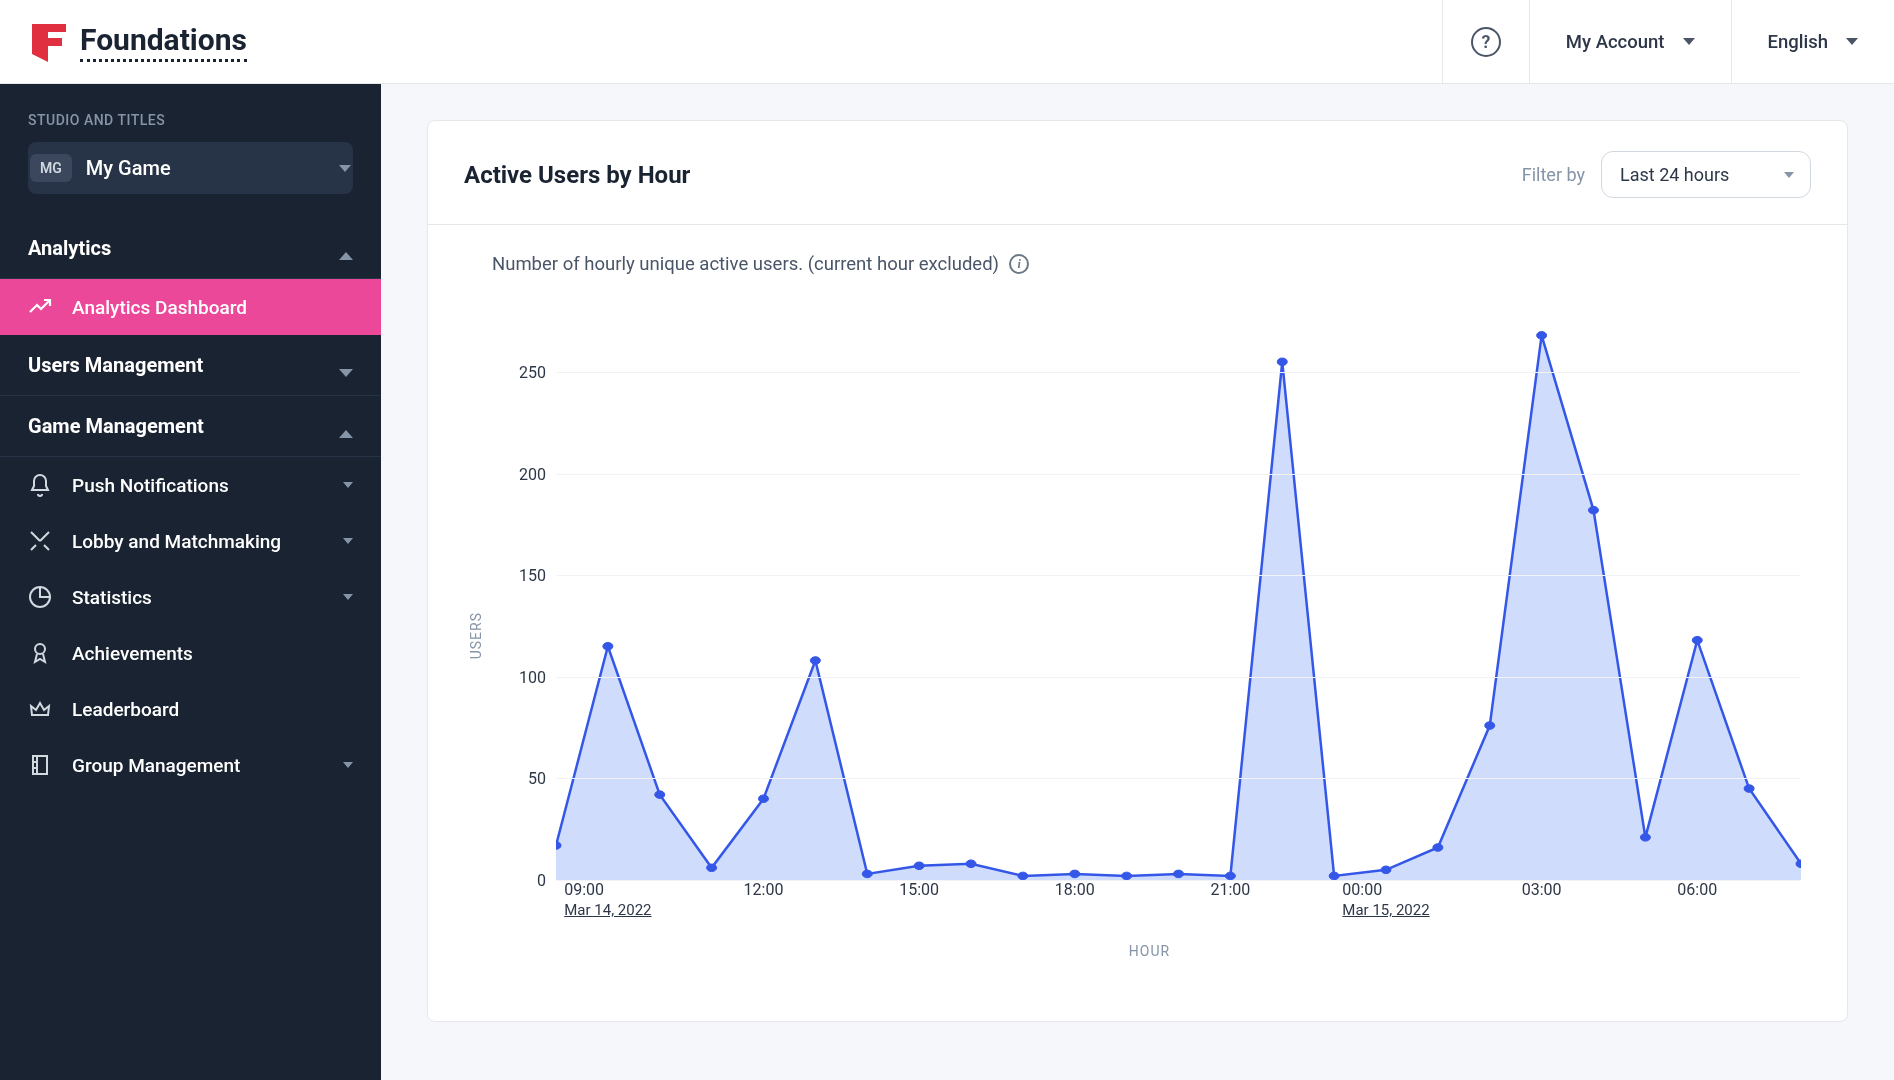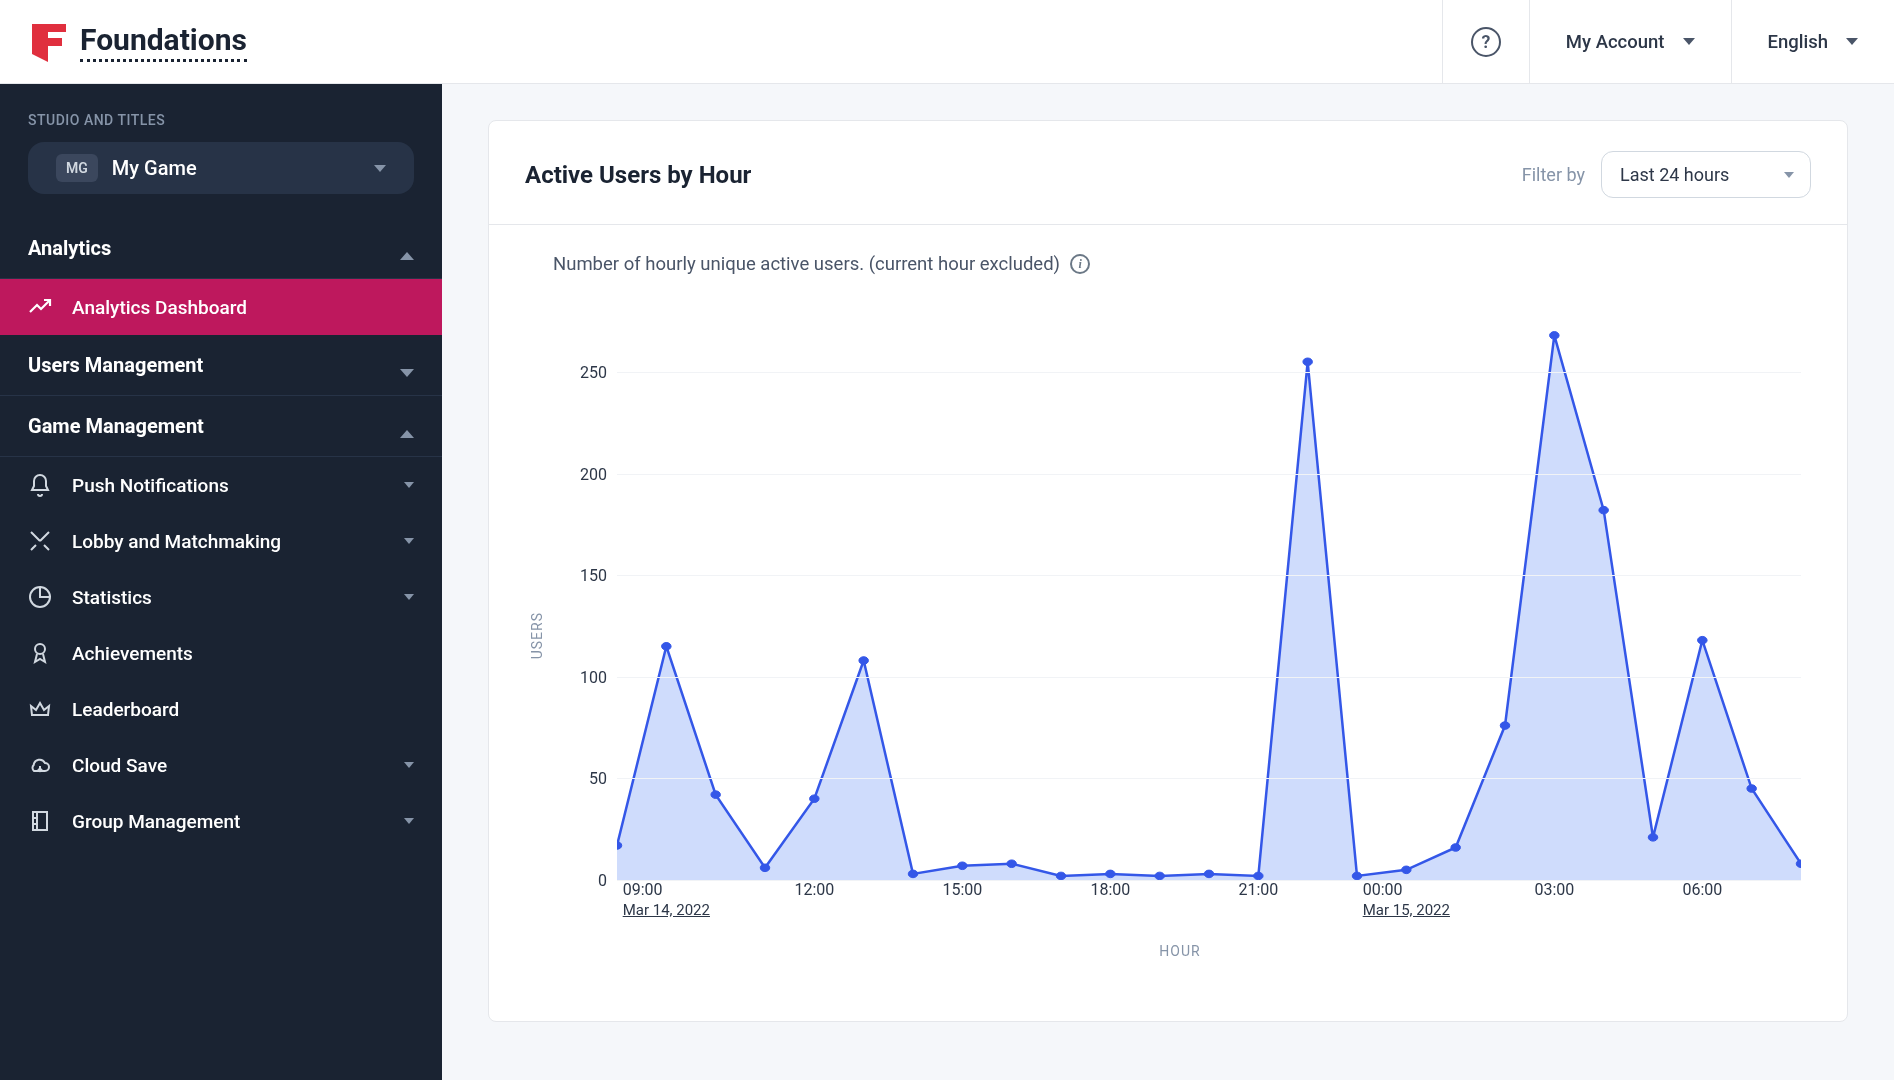--- a/index.html
+++ b/index.html
@@ -75,40 +75,40 @@
       border-right: 6px solid transparent;
       border-top: 7px solid #4a5568;
     }
 
     .app-body {
       display: flex;
       height: calc(1080px - 84px);
     }
 
     .sidebar {
-      width: 442px;
+      width: 381px;
       background: #1a2332;
       color: #ffffff;
       padding: 28px 0 0 0;
       overflow-y: auto;
     }
     .sidebar-label {
       font-size: 14px;
       letter-spacing: 0.5px;
       color: #8694a8;
       padding: 0 28px 14px 28px;
       font-weight: 500;
     }
     .game-selector {
       margin: 0 28px 24px 28px;
       background: #273347;
-      border-radius: 16px;
-      display: flex;
-      align-items: center;
-      padding: 12px 28px;
+      border-radius: 8px;
+      display: flex;
+      align-items: center;
+      padding: 12px 2px;
       gap: 14px;
       cursor: pointer;
       justify-content: space-between;
     }
     .game-badge {
       background: #3b475d;
       border-radius: 6px;
       padding: 6px 10px;
       font-size: 14px;
       font-weight: 600;
@@ -153,21 +153,21 @@
       display: flex;
       align-items: center;
       padding: 16px 28px;
       gap: 20px;
       font-size: 19px;
       font-weight: 500;
       cursor: pointer;
       color: #ffffff;
     }
     .nav-item.active {
-      background: #be185d;
+      background: #ec4899;
       color: #ffffff;
     }
     .nav-icon {
       width: 24px;
       height: 24px;
       display: flex;
       align-items: center;
       justify-content: center;
       flex-shrink: 0;
     }
@@ -428,30 +428,20 @@
       </span>
       <span>Achievements</span>
     </div>
     <div class="nav-item">
       <span class="nav-icon">
         <svg width="24" height="24" viewBox="0 0 24 24" fill="none" stroke-width="2">
             <path d="M3 18h18M4 18l-1-9 5 4 4-7 4 7 5-4-1 9"></path>
           </svg>
       </span>
       <span>Leaderboard</span>
-    </div>
-    <div class="nav-item">
-      <span class="nav-icon">
-        <svg width="24" height="24" viewBox="0 0 24 24" fill="none" stroke-width="2">
-            <path d="M17 18a4 4 0 000-8 6 6 0 00-11.3 2A4 4 0 006 18h11z"></path>
-            <path d="M12 13v5M10 16l2 2 2-2"></path>
-          </svg>
-      </span>
-      <span>Cloud Save</span>
-      <span class="item-chev"></span>
     </div>
     <div class="nav-item">
       <span class="nav-icon">
         <svg width="24" height="24" viewBox="0 0 24 24" fill="none" stroke-width="2">
             <rect x="5" y="3" width="14" height="18"></rect>
             <path d="M9 3v18M5 9h4M5 15h4"></path>
           </svg>
       </span>
       <span>Group Management</span>
       <span class="item-chev"></span>

